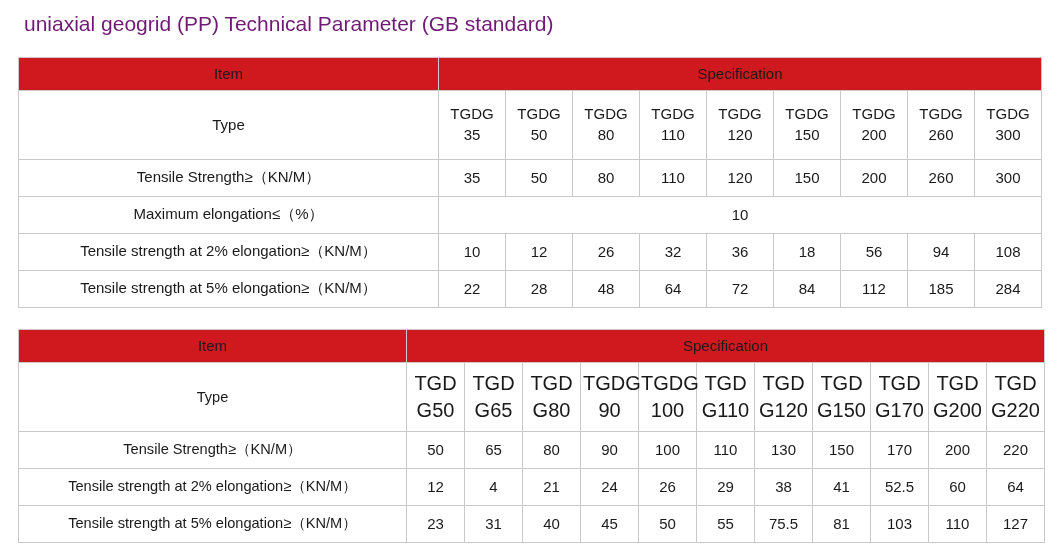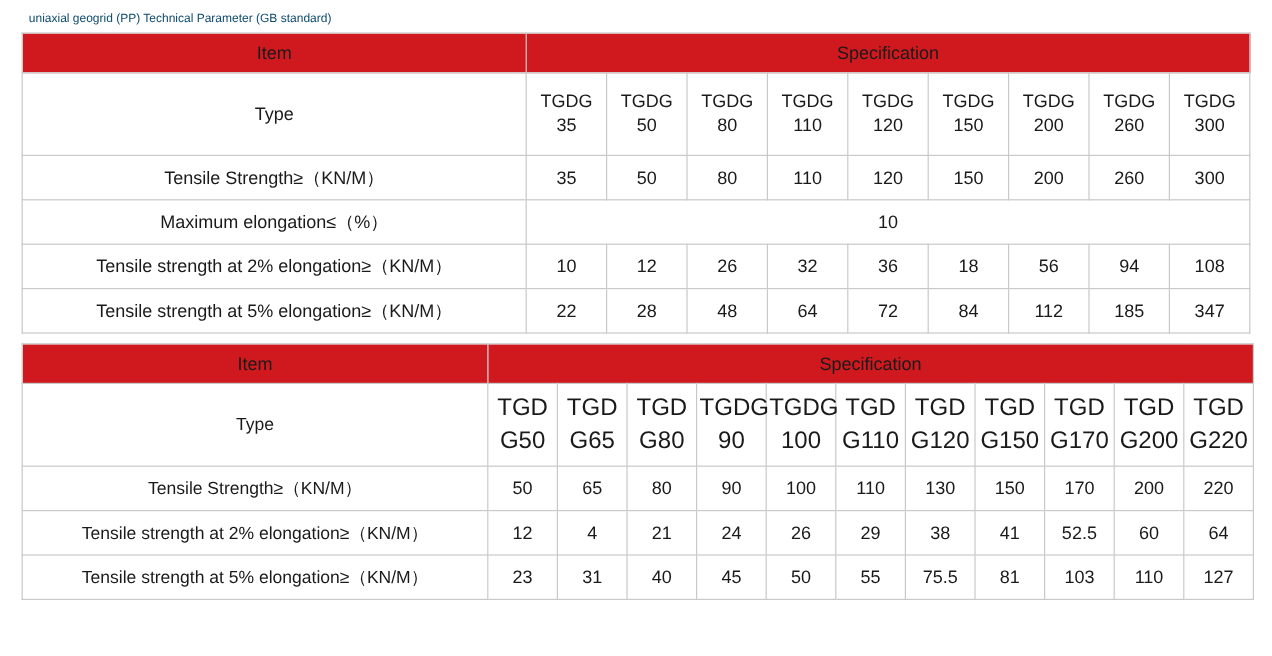--- a/index.html
+++ b/index.html
@@ -13,30 +13,31 @@
     font-family: "Liberation Sans", sans-serif;
     color: #1a1a1a;
     overflow: hidden;
   }
   .page {
     width: 1060px;
     box-sizing: border-box;
     padding: 6px 18px 0 18px;
   }
   .caption {
-    font-size: 10px;
+    font-size: 21px;
     line-height: 1.5;
-    color: #0c4a6e;
+    color: #701a75;
     padding: 2px 0 4px 6px;
   }
   table.spec {
     border-collapse: collapse;
     width: 1024px;
     table-layout: fixed;
     border: 1px solid #c8c8c8;
+    margin-top: 13px;
   }
   table.spec td, table.spec th {
     border: 1px solid #c9c9c9;
     text-align: center;
     vertical-align: middle;
     font-weight: normal;
     font-size: 15px;
     padding: 3px 2px;
     color: #1a1a1a;
   }
@@ -160,21 +161,21 @@
       <tr class="datarow">
         <td class="rowlabel">Tensile strength at 5% elongation≥（KN/M）</td>
         <td>22</td>
         <td>28</td>
         <td>48</td>
         <td>64</td>
         <td>72</td>
         <td>84</td>
         <td>112</td>
         <td>185</td>
-        <td>347</td>
+        <td>284</td>
       </tr>
     </tbody>
   </table>
 
   <div class="spacer"></div>
 
 
   <table class="spec tbl2">
     <colgroup>
       <col style="width:388px">

